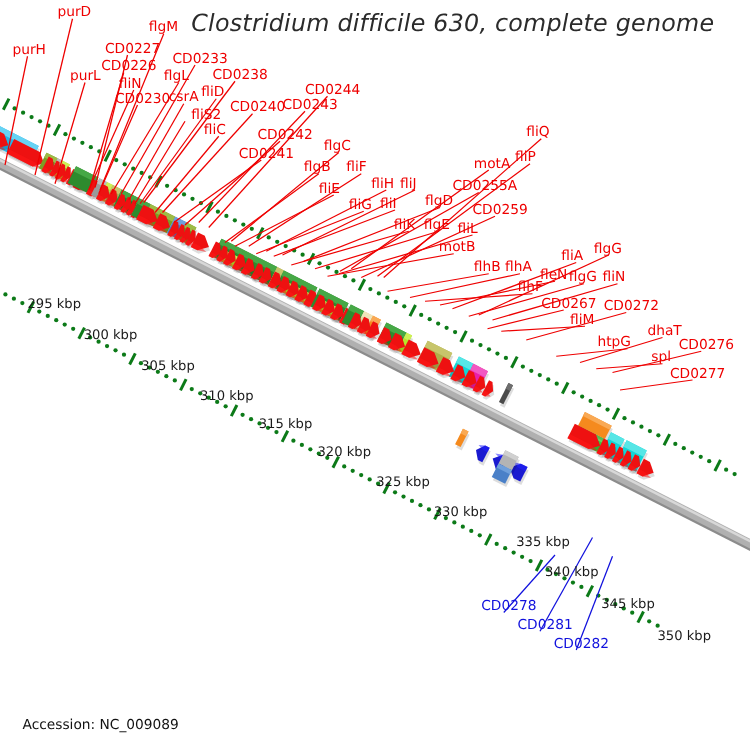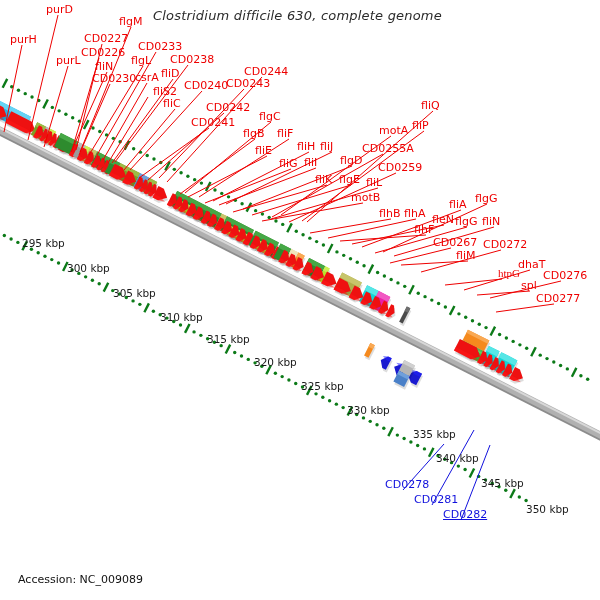--- a/index.html
+++ b/index.html
@@ -5,21 +5,21 @@
   html,body{margin:0;padding:0;}
   body{
     width:600px;height:600px;background:#ffffff;
     font-family:"DejaVu Sans","Liberation Sans",sans-serif;
     overflow:hidden;position:relative;
   }
   #stage{position:absolute;left:0;top:0;width:600px;height:600px;}
   svg.layer{position:absolute;left:0;top:0;width:600px;height:600px;overflow:visible;}
 
   .title{
-    position:absolute;font-style:italic;font-size:13px;color:#2b2b2b;
+    position:absolute;font-style:italic;font-size:19px;color:#2b2b2b;
     white-space:nowrap;letter-spacing:.2px;
   }
   .lbl{
     position:absolute;font-size:11px;white-space:nowrap;
     line-height:11px;
   }
   .lbl.fwd{color:#ee0000;}
   .lbl.rev{color:#1111dd;}
   .scale-lbl{
     position:absolute;font-size:10.5px;color:#1a1a1a;white-space:nowrap;
@@ -1084,30 +1084,30 @@
       <div class="lbl fwd" style="left: 404px; top: 208px;">flhA</div>
       <div class="lbl fwd" style="left: 414px; top: 224px;">flhF</div>
       <div class="lbl fwd" style="left: 432px; top: 214px;">fleN</div>
       <div class="lbl fwd" style="left: 449px; top: 199px;">fliA</div>
       <div class="lbl fwd" style="left: 475px; top: 193px;">flgG</div>
       <div class="lbl fwd" style="left: 455px; top: 216px;">flgG</div>
       <div class="lbl fwd" style="left: 482px; top: 216px;">fliN</div>
       <div class="lbl fwd" style="left: 456px; top: 250px;">fliM</div>
       <div class="lbl fwd" style="left: 433px; top: 237px;">CD0267</div>
       <div class="lbl fwd" style="left: 483px; top: 239px;">CD0272</div>
-      <div class="lbl fwd" style="left: 498px; top: 268px; font-family: Liberation Serif, serif;">htpG</div>
+      <div class="lbl fwd" style="left: 478px; top: 268px;">htpG</div>
       <div class="lbl fwd" style="left: 518px; top: 259px;">dhaT</div>
       <div class="lbl fwd" style="left: 521px; top: 280px;">spl</div>
       <div class="lbl fwd" style="left: 543px; top: 270px;">CD0276</div>
       <div class="lbl fwd" style="left: 536px; top: 293px;">CD0277</div>
     </div>
   <div id="rev-labels">
       <div class="lbl rev" style="left: 385px; top: 479px;">CD0278</div>
       <div class="lbl rev" style="left: 414px; top: 494px;">CD0281</div>
-      <div class="lbl rev" style="left: 443px; top: 509px; text-decoration: underline;">CD0282</div>
+      <div class="lbl rev" style="left: 443px; top: 509px;">CD0282</div>
     </div>
   <div id="scale-labels">
       <div class="scale-lbl" style="left: 22px; top: 237px;">295 kbp</div>
       <div class="scale-lbl" style="left: 67px; top: 262px;">300 kbp</div>
       <div class="scale-lbl" style="left: 113px; top: 287px;">305 kbp</div>
       <div class="scale-lbl" style="left: 160px; top: 311px;">310 kbp</div>
       <div class="scale-lbl" style="left: 207px; top: 333px;">315 kbp</div>
       <div class="scale-lbl" style="left: 254px; top: 356px;">320 kbp</div>
       <div class="scale-lbl" style="left: 301px; top: 380px;">325 kbp</div>
       <div class="scale-lbl" style="left: 347px; top: 404px;">330 kbp</div>

